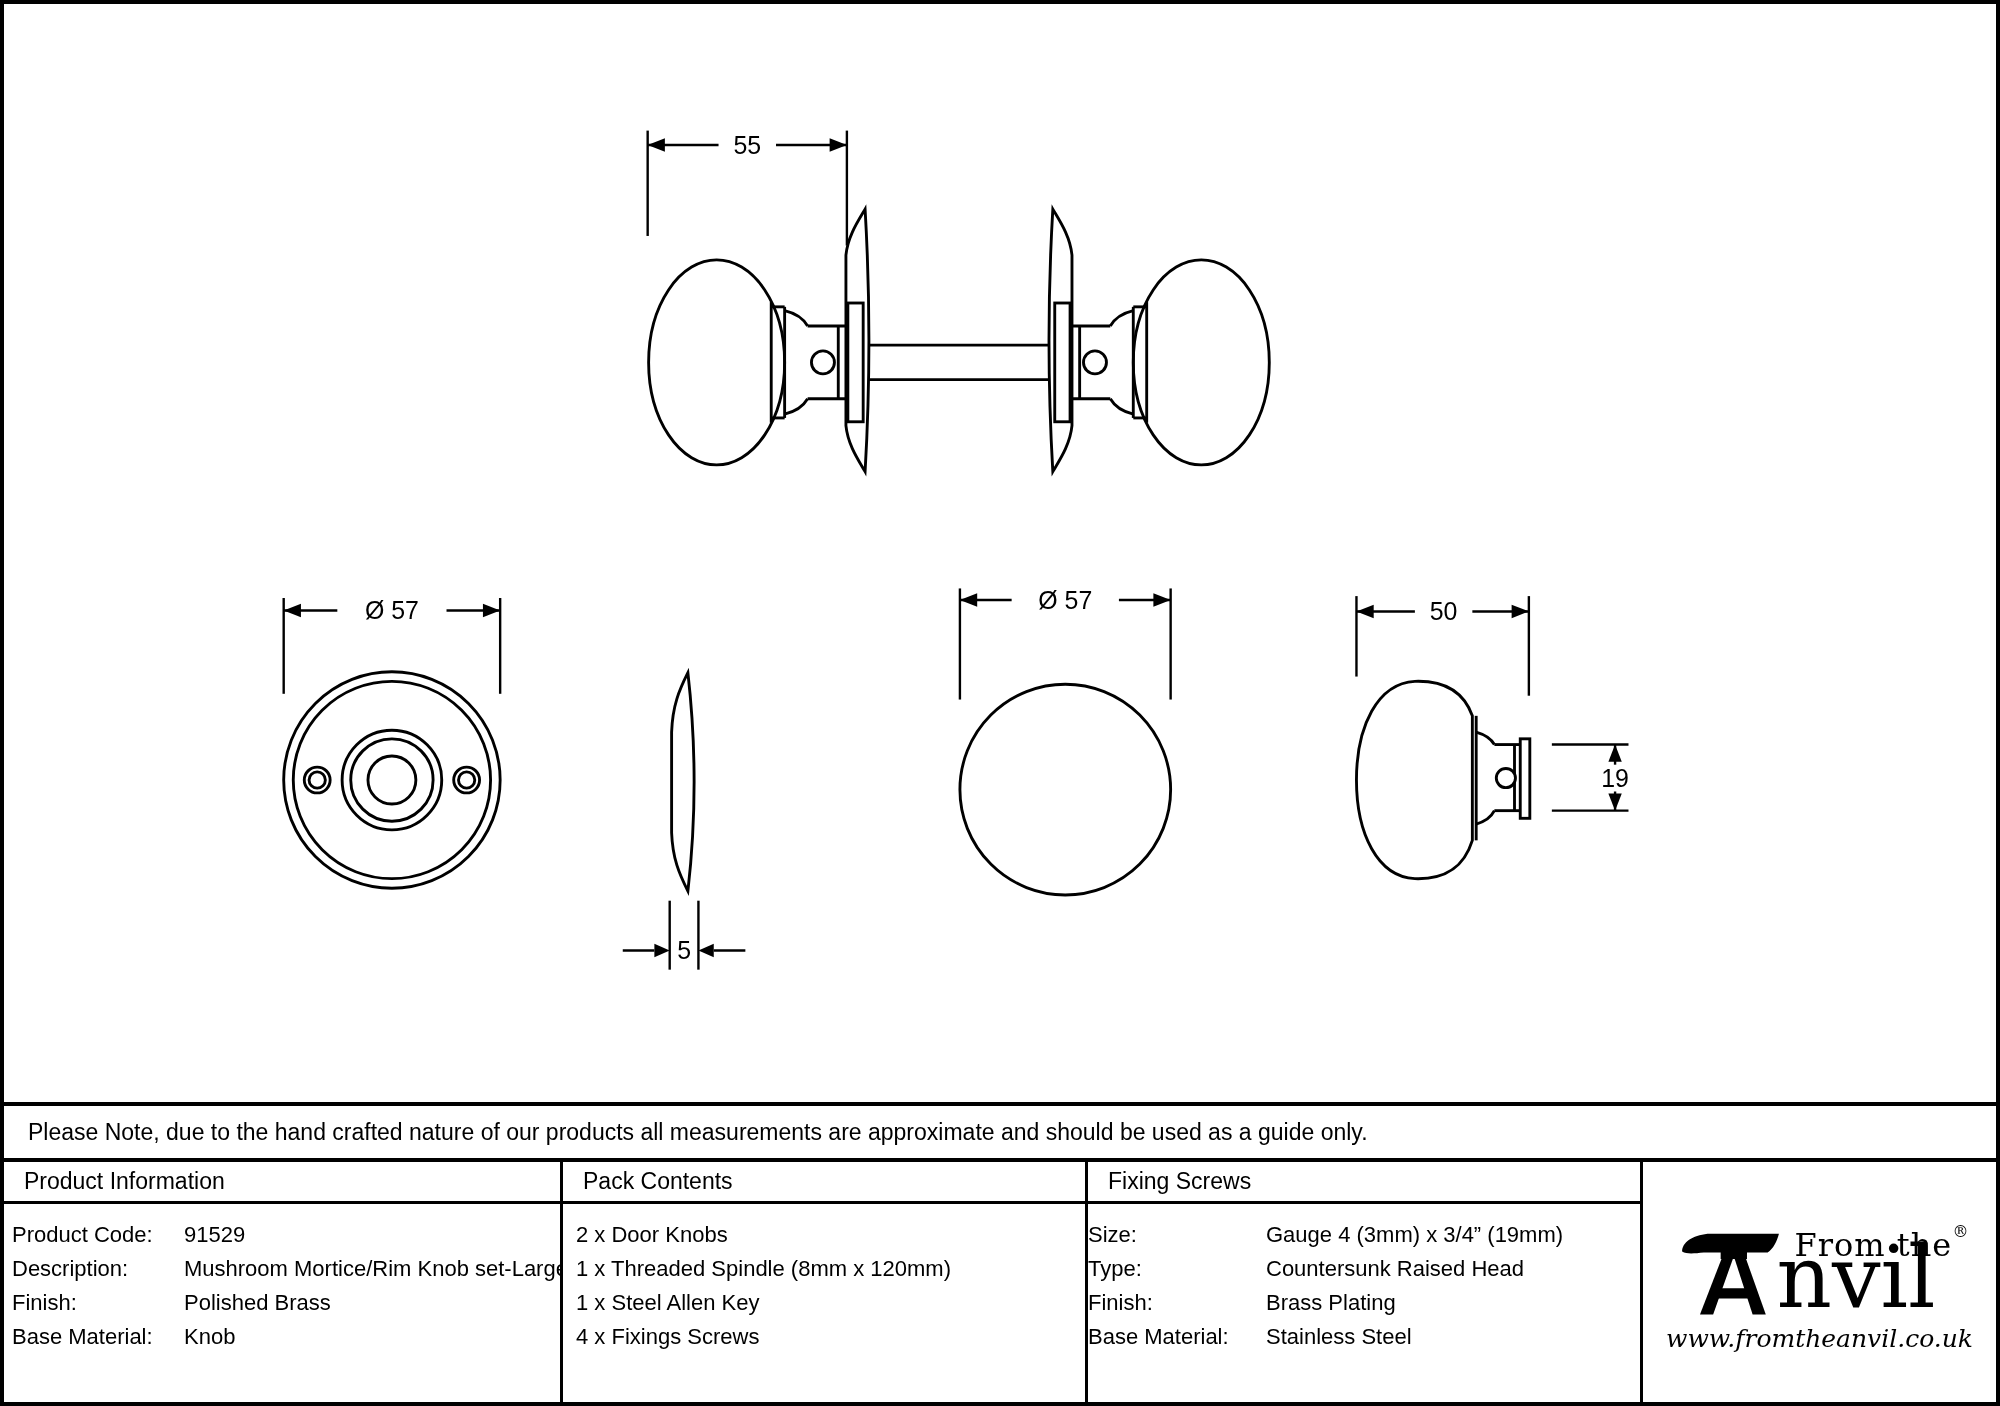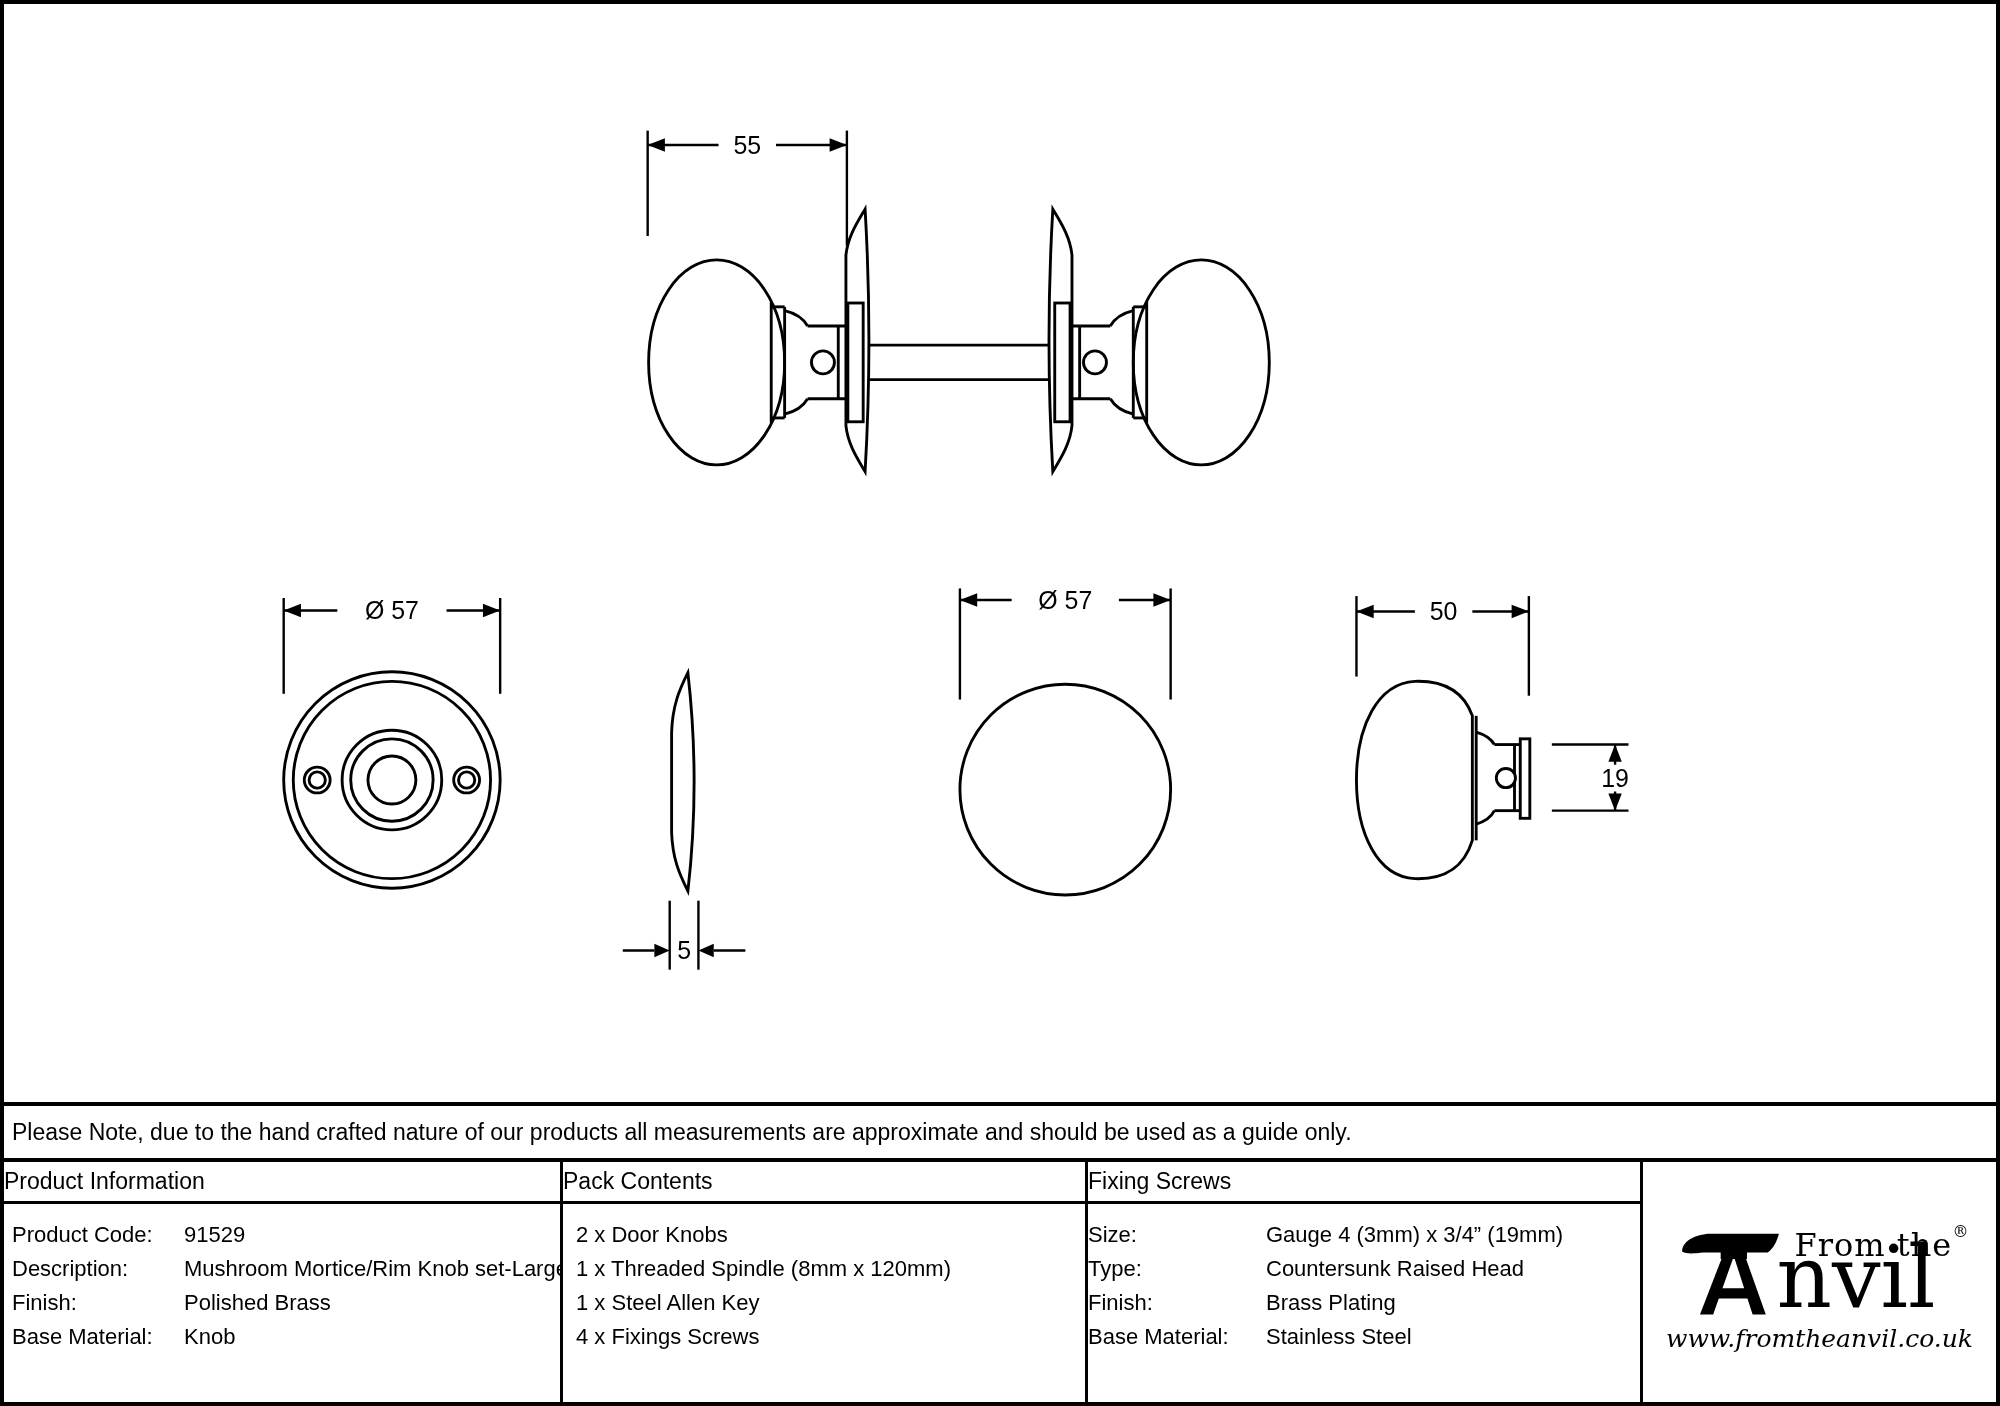--- a/index.html
+++ b/index.html
@@ -7,31 +7,31 @@
     position:relative; width:2000px; height:1406px; background:#fff;
     box-sizing:border-box; border:4px solid #000;
     font-family:"Liberation Sans", sans-serif; color:#000; overflow:hidden;
   }
   .drawing-area { position:absolute; left:0; top:0; width:1908px; height:1098px; }
   .drawing-area svg { display:block; width:100%; height:100%; }
 
   .note-row {
     position:absolute; left:0; top:1098px; width:1992px; height:60px;
     box-sizing:border-box; border-top:4px solid #000; border-bottom:4px solid #000;
-    display:flex; align-items:center; padding-left:8px; font-size:23px;
+    display:flex; align-items:center; padding-left:24px; font-size:23px;
   }
 
   .spec-table {
     position:absolute; left:0; top:1158px; width:1992px; height:240px;
     display:grid; grid-template-columns:559px 525px 555px 1fr;
     grid-template-rows:42px 1fr;
   }
   .th {
     border-right:3px solid #000; border-bottom:3px solid #000;
-    display:flex; align-items:center; font-size:23px;
+    display:flex; align-items:center; padding-left:20px; font-size:23px;
     background:#fff;
   }
   .td { border-right:3px solid #000; padding-top:14px; font-size:22px; line-height:34px; overflow:hidden; }
   .kv { display:flex; }
   .kv .k { flex:none; }
   .col-prod .k { width:172px; padding-left:8px; }
   .col-fix  .k { width:178px; }
   .kv .v, .pack-item { white-space:nowrap; }
   .col-pack .pack-item { padding-left:13px; }
 

